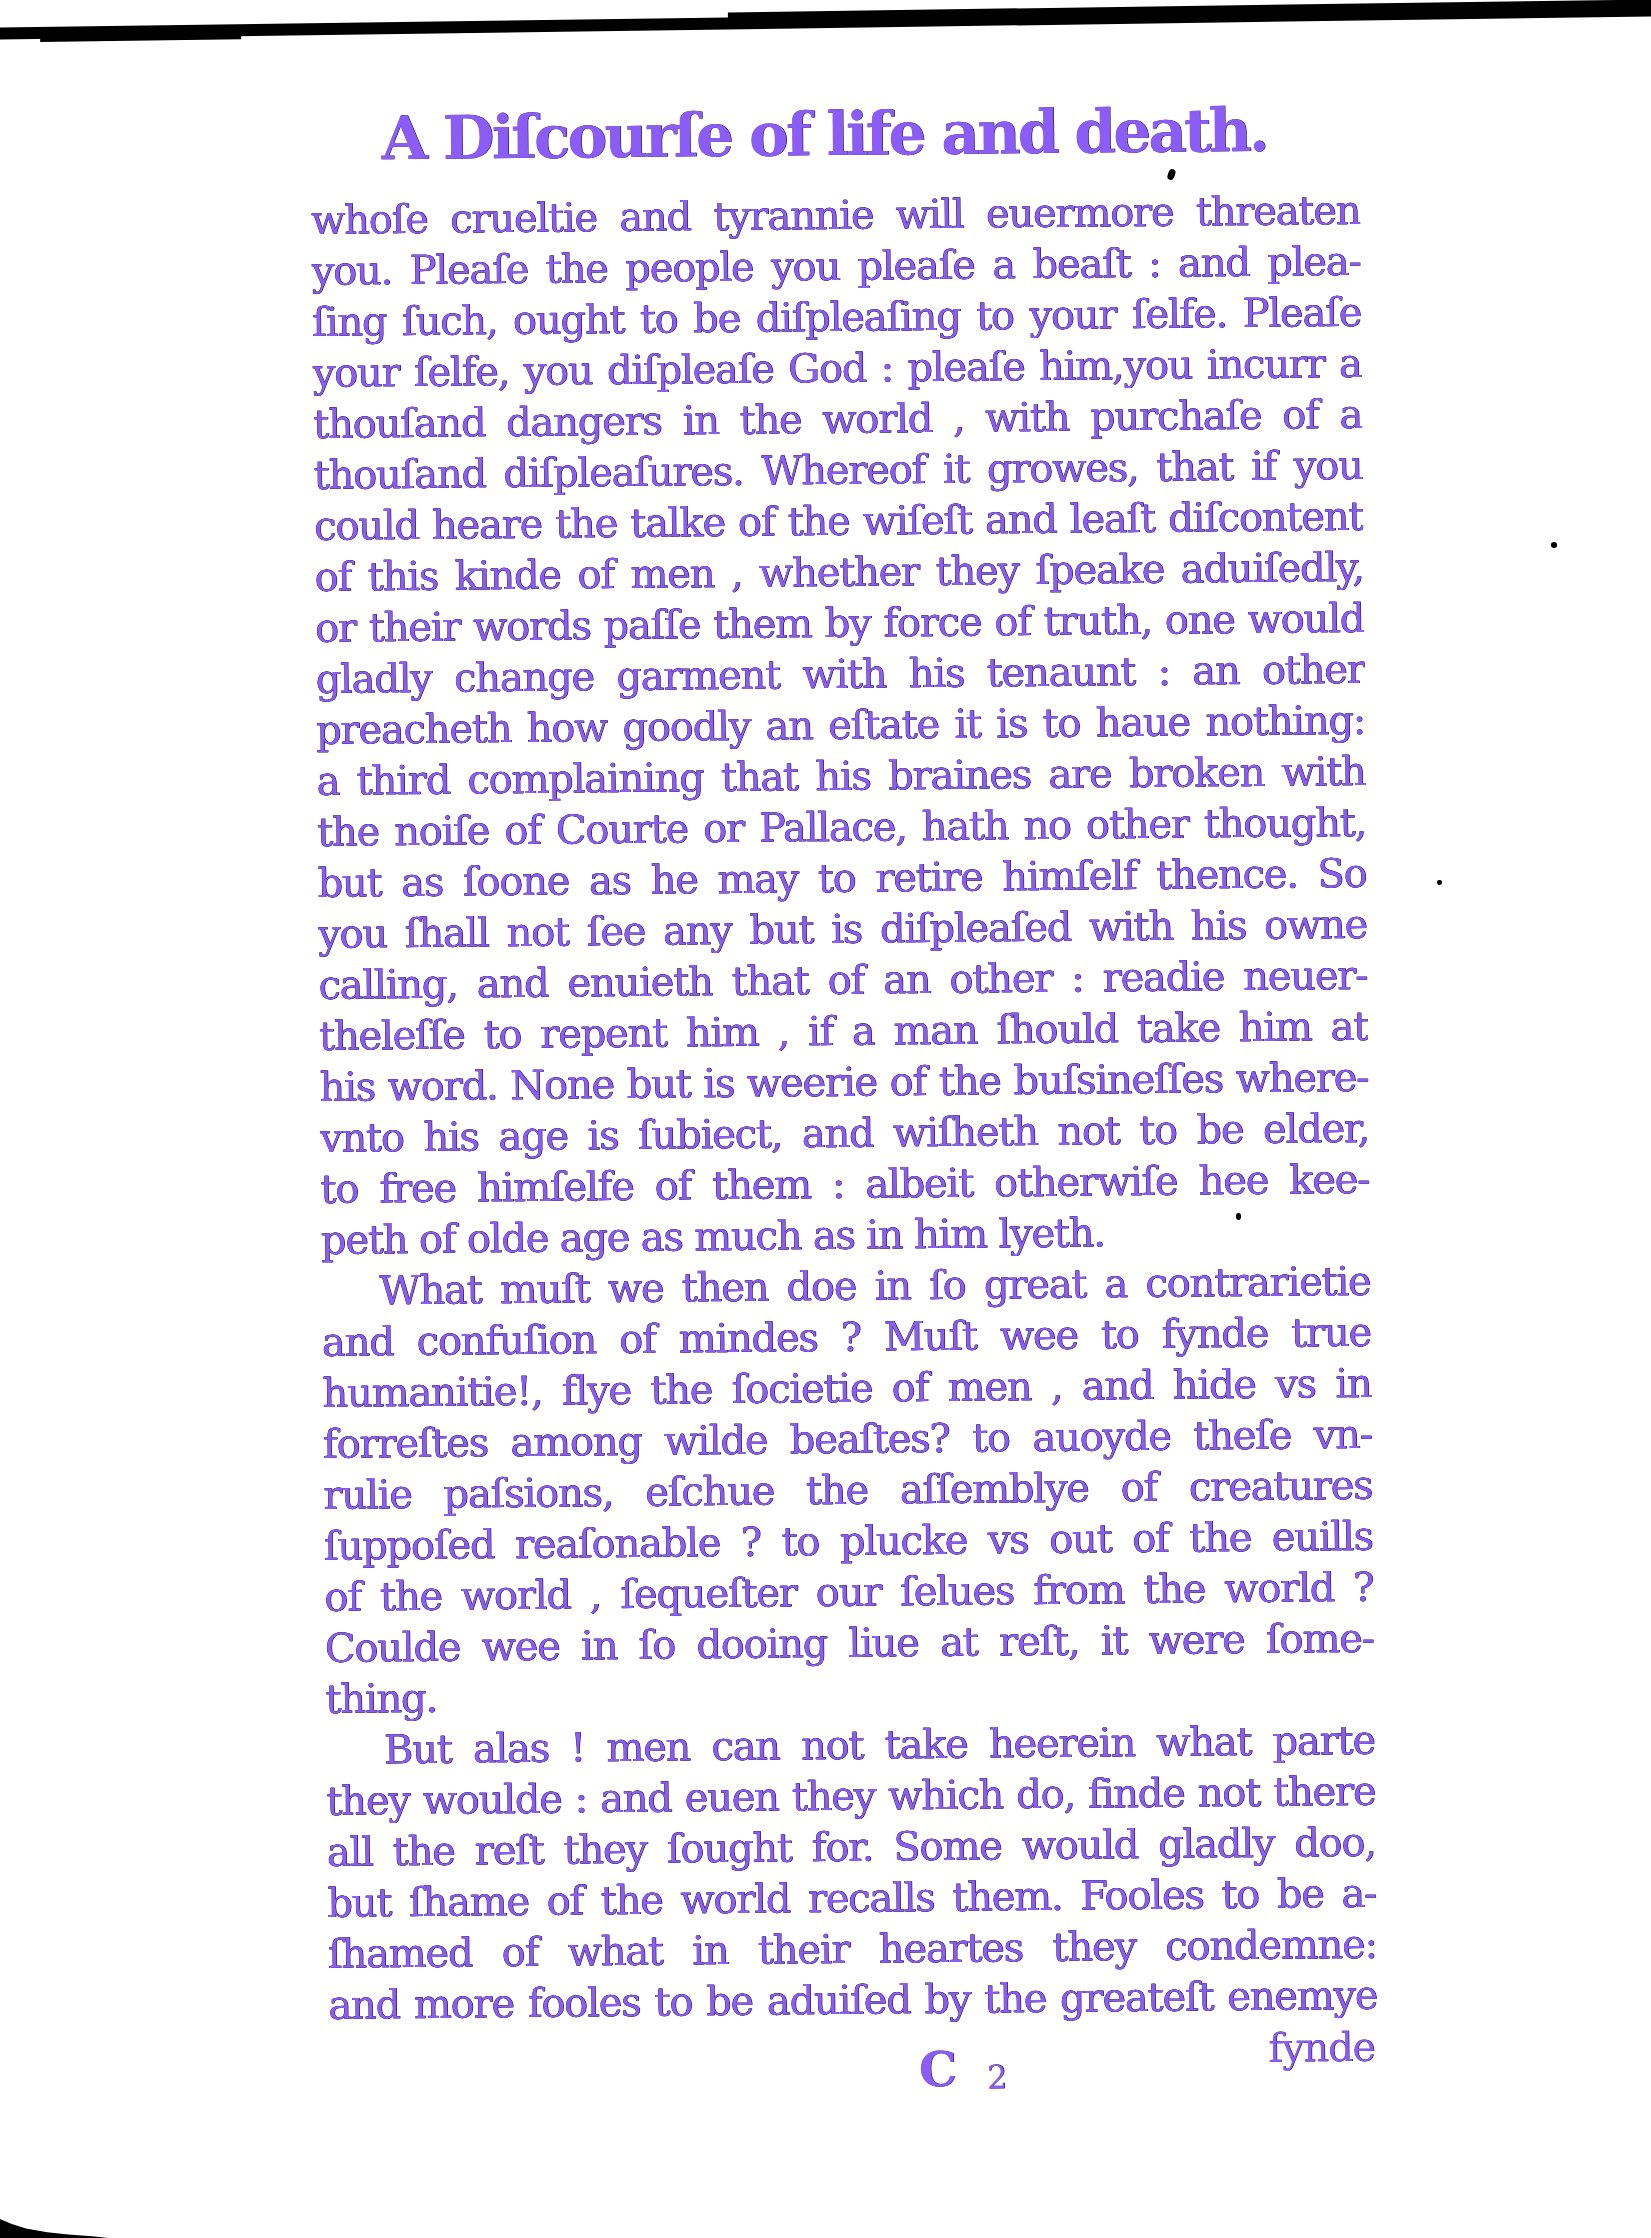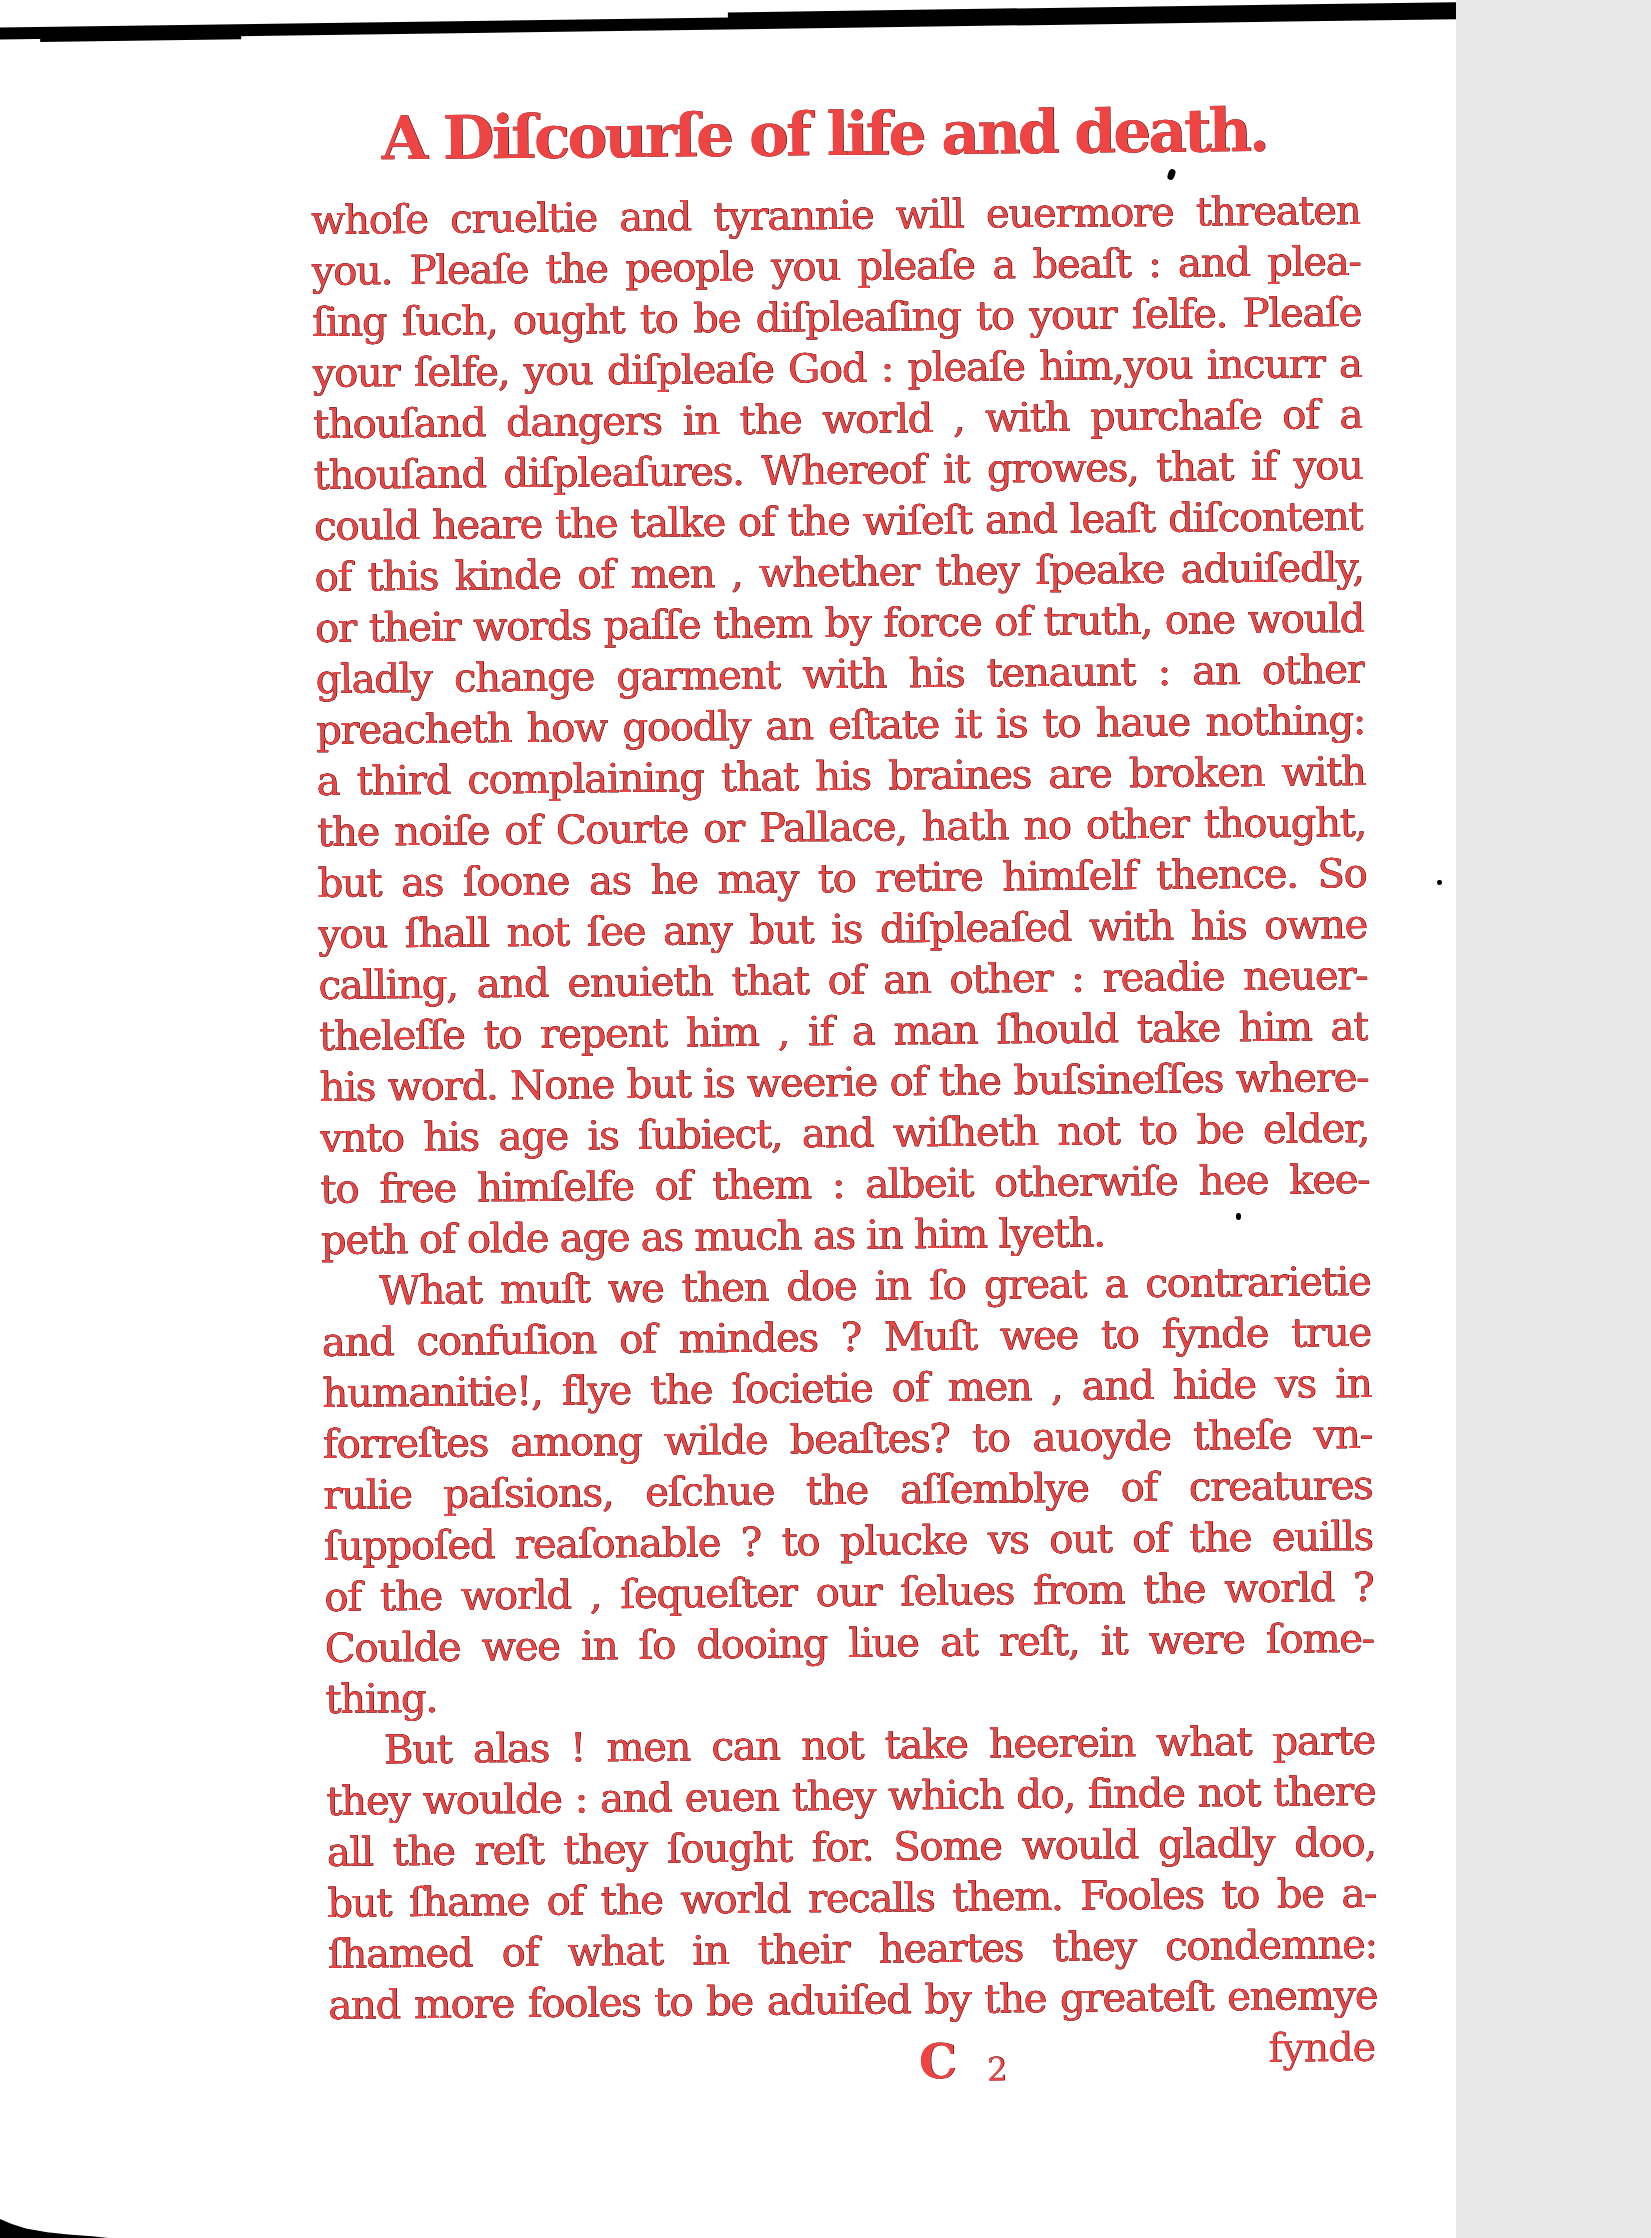--- a/index.html
+++ b/index.html
@@ -1,23 +1,23 @@
 <!DOCTYPE html>
 <html style="font-size:12.4px"><head>
 <meta charset="utf-8">
 <style>
   html, body { margin: 0; padding: 0; background: #e8e8e8; }
   .page {
     position: relative;
-    width: 1456px;
+    width: 1651px;
     height: 2239px;
     background: #ffffff;
     overflow: hidden;
     font-family: "DejaVu Serif", serif;
-    color: #ef4444;
+    color: #8b5cf6;
   }
 
   
   .top-bar {
     position: absolute;
     left: -14px;
     top: 15.5px;
     width: 1687px;
     height: 11.6px;
     background: #000;
@@ -93,21 +93,21 @@
   .line.indent { text-indent: 58px; }
   .line.last   { text-align: left; text-align-last: left; }
 
   .sig-row {
     position: relative;
     height: 62px;
     margin-top: 0px;
     font-size: 40px;
     text-shadow: 0.5px 0 0 #000;
   }
-  .sig { position: absolute; left: 590px; top: 8px; }
+  .sig { position: absolute; left: 590px; top: 16px; }
   .sig-c { font-size: 48px; font-weight: bold; }
   .sig-n { font-size: 32.5px; margin-left: 17px; vertical-align: -3.1px; }
   .catchword { position: absolute; right: 3.1px; top: 3.1px; letter-spacing: -1.2px; }
 </style>
 </head>
 <body>
 
 <div class="page">
 
   <div class="top-bar"></div>

